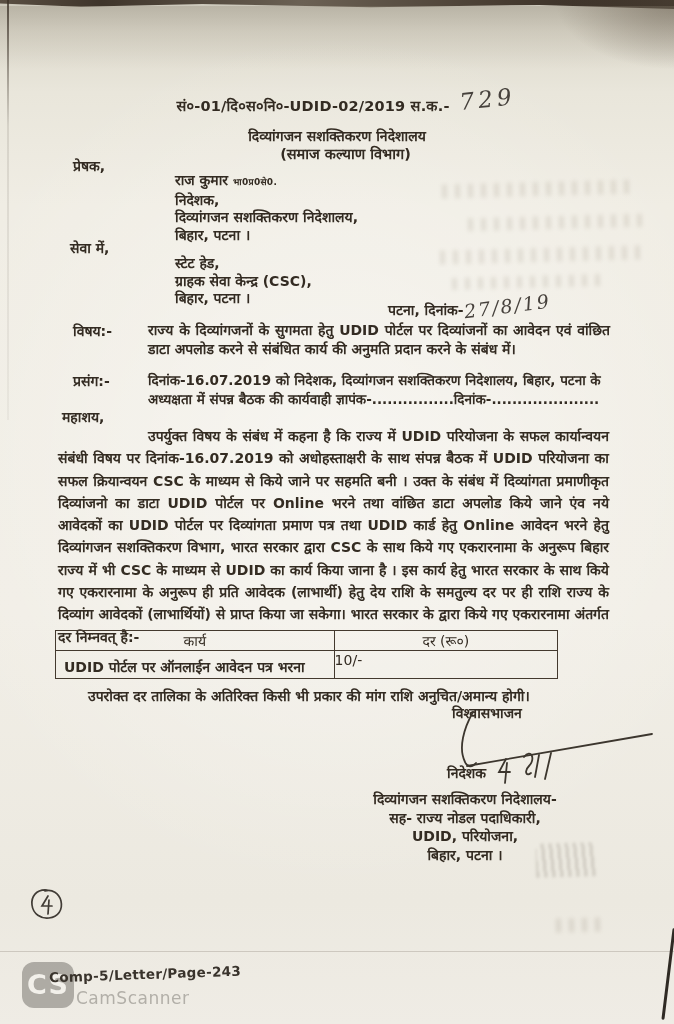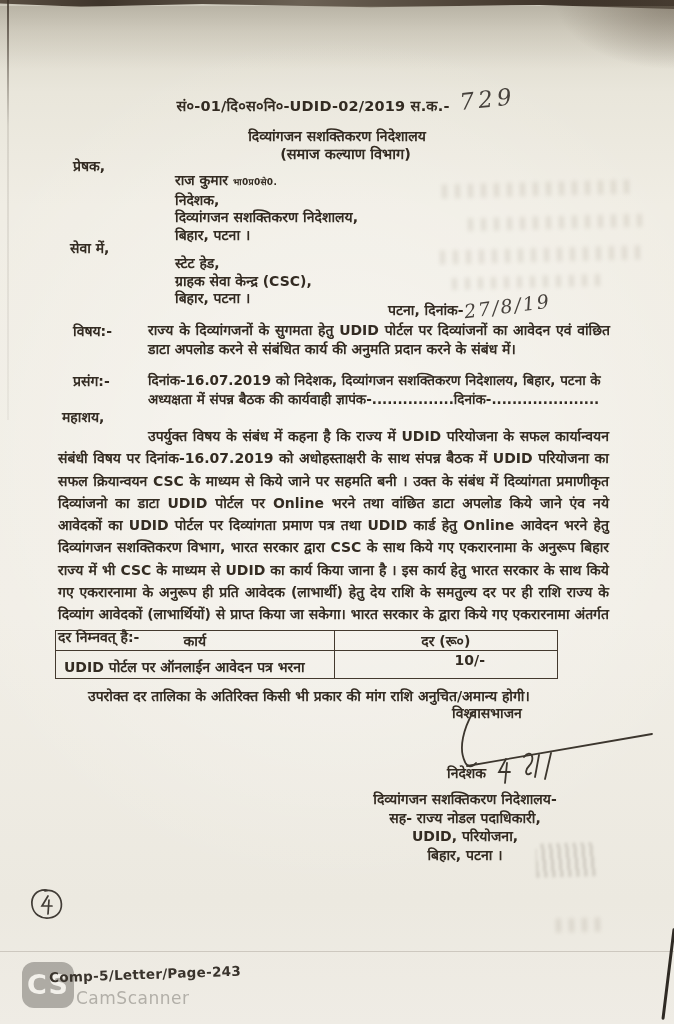--- a/index.html
+++ b/index.html
@@ -51,24 +51,24 @@
   .dateline { left:388px; top:297px; font-size:14px; font-weight:bold; white-space:nowrap; }
   .hw-date { display:inline-block; font-size:19px; transform:rotate(-7deg) translateY(-2px); letter-spacing:2px; font-weight:normal; }
   .subj-label { left:73px; top:321px; font-size:14px; font-weight:bold;text-align:center; }
   .subj-text { left:148px; top:321px; width:462px; font-size:14px; font-weight:bold; line-height:18.5px; text-align:justify; }
   .pras-label { left:73px; top:371px; font-size:14px; font-weight:bold; }
   .pras-text { left:148px; top:371px; width:462px; font-size:13.5px; font-weight:bold; line-height:18.5px; }
   .salutation { left:62px; top:407px; font-size:14px; font-weight:bold; }
   .body-par { left:58px; top:425px; width:551px; font-size:14px; font-weight:600; line-height:22.3px; text-align:justify; text-indent:90px; color:#342c22; }
   .rate-table { position:absolute; left:55px; top:630px; width:503px; border-collapse:collapse; font-size:14px; color:#332b22; }
   .rate-table th, .rate-table td { border:1.6px solid #43392e; }
-  .rate-table th { font-weight:bold; height:17px; text-align:center; }
+  .rate-table th { font-weight:normal; height:17px; text-align:center; }
   .rate-table td { height:28px; }
   .rate-table td.c1 { text-align:left; padding:4px 0 2px 8px; vertical-align:bottom; font-weight:bold; }
-  .rate-table td.c2 { text-align:center; vertical-align:top; padding-top:1px; font-weight:bold;padding-left:48px; }
+  .rate-table td.c2 { text-align:left; vertical-align:top; padding-top:1px; font-weight:normal; }
   .col-k { width:55.5%; } .col-r { width:44.5%; }
   .note { left:88px; top:686px; width:520px; font-size:14px; font-weight:bold; }
   .valediction { left:452px; top:703px; font-size:14px; font-weight:bold; }
   .sig-svg { left:410px; top:706px; }
   .sig-desig { left:447px; top:763px; font-size:14px; font-weight:bold; }
   .closing-block { left:320px; top:790px; width:290px; text-align:center; font-size:14px; font-weight:bold; line-height:18.5px; }
   .circled-mark { left:28px; top:886px; width:38px; height:36px; }
   
   .cs-logo { left:22px; top:962px; width:52px; height:46px; background:#a3a09a; border-radius:12px;
     color:#f3f1ec; font-size:27px; font-weight:bold; text-align:center; line-height:46px; letter-spacing:1px; opacity:0.85; }

